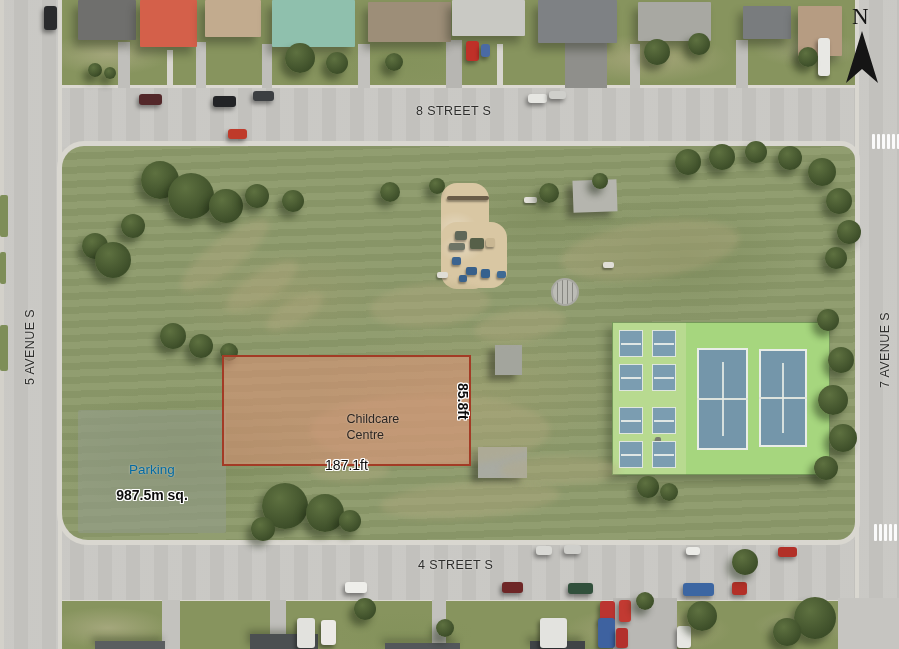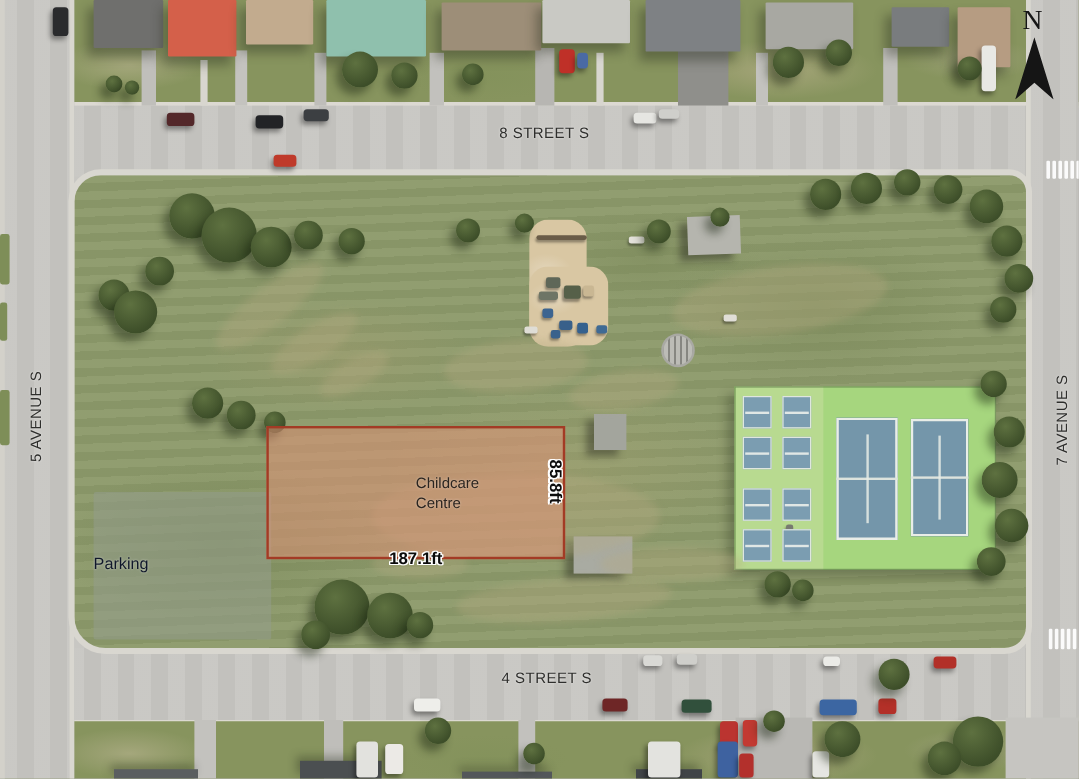--- a/index.html
+++ b/index.html
@@ -80,26 +80,26 @@
   
   .overlay-parking{left:78px;top:410px;width:148px;height:123px;z-index:7;
     background:rgba(148,156,140,.55);border-radius:2px;}
   .overlay-childcare{left:222px;top:355px;width:249px;height:111px;z-index:7;
     background:rgba(224,145,118,.55);border:2px solid #a33b25;}
 
   .label{color:#2e2e2c;font-size:12.5px;letter-spacing:.4px;white-space:nowrap;z-index:8;
     text-shadow:0 0 2px rgba(255,255,255,.7);}
   .halo{text-shadow:-1px -1px 0 #fff,1px -1px 0 #fff,-1px 1px 0 #fff,1px 1px 0 #fff,
     -1px 0 0 #fff,1px 0 0 #fff,0 -1px 0 #fff,0 1px 0 #fff;}
-  .site-name{left:0;right:0;top:38px;text-align:center;color:#2b2520;font-size:12.5px;line-height:1.3;
+  .site-name{left:0;right:0;top:54px;text-align:center;color:#2b2520;font-size:12.5px;line-height:1.3;
     text-shadow:0 0 2px rgba(255,255,255,.45);position:absolute;}
-  .dim-w{left:50%;bottom:-9px;transform:translateX(-50%);font-weight:bold;font-size:14px;color:#0c0c0c;white-space:nowrap;}
+  .dim-w{left:50%;bottom:-9px;transform:translateX(-50%);font-weight:normal;font-size:14px;color:#0c0c0c;white-space:nowrap;}
   .dim-h{left:100%;top:24%;margin-left:2px;transform:rotate(90deg);transform-origin:0 0;
     font-weight:bold;font-size:14px;color:#0c0c0c;white-space:nowrap;}
-  .parking-name{left:0;right:0;top:52px;text-align:left;font-size:13.5px;color:#0f172a;position:absolute;
+  .parking-name{left:0;right:0;top:52px;text-align:center;font-size:13.5px;color:#0369a1;position:absolute;
     text-shadow:0 0 2px rgba(255,255,255,.55);}
   .parking-area{left:0;right:0;top:77px;text-align:center;font-weight:bold;font-size:14px;color:#0c0c0c;position:absolute;}
 
   .street-n{left:416px;top:104px;}
   .street-s{left:418px;top:558px;}
   .avenue-w{left:30px;top:347px;transform:translate(-50%,-50%) rotate(-90deg);}
   .avenue-e{left:885px;top:350px;transform:translate(-50%,-50%) rotate(-90deg);}
 
   .north{left:838px;top:2px;width:50px;height:92px;z-index:9;}
   .north .n-letter{left:14px;top:2px;font-family:"Liberation Serif","DejaVu Serif",serif;
@@ -132,20 +132,21 @@
   <div class="pad" style="left:495px;top:345px;width:27px;height:30px;background:#a3a59d"></div>
   <div class="pad" style="left:478px;top:447px;width:49px;height:31px;background:#a9aba2"></div>
   <div class="circle-pad"></div>
 
   <div class="apron"></div>
   <div class="court" style="left:697px;top:348px;width:51px;height:102px"></div>
   <div class="court" style="left:759px;top:349px;width:48px;height:98px"></div>
 
   <div class="overlay-parking">
     <span class="parking-name">Parking</span>
+    <span class="parking-area halo">987.5m sq.</span>
   </div>
 
   <div class="overlay-childcare">
     <span class="site-name">
         <span>Childcare</span>
         <br>
         <span>Centre</span>
       </span>
     <span class="dim-w halo">187.1ft</span>
     <span class="dim-h halo">85.8ft</span>

